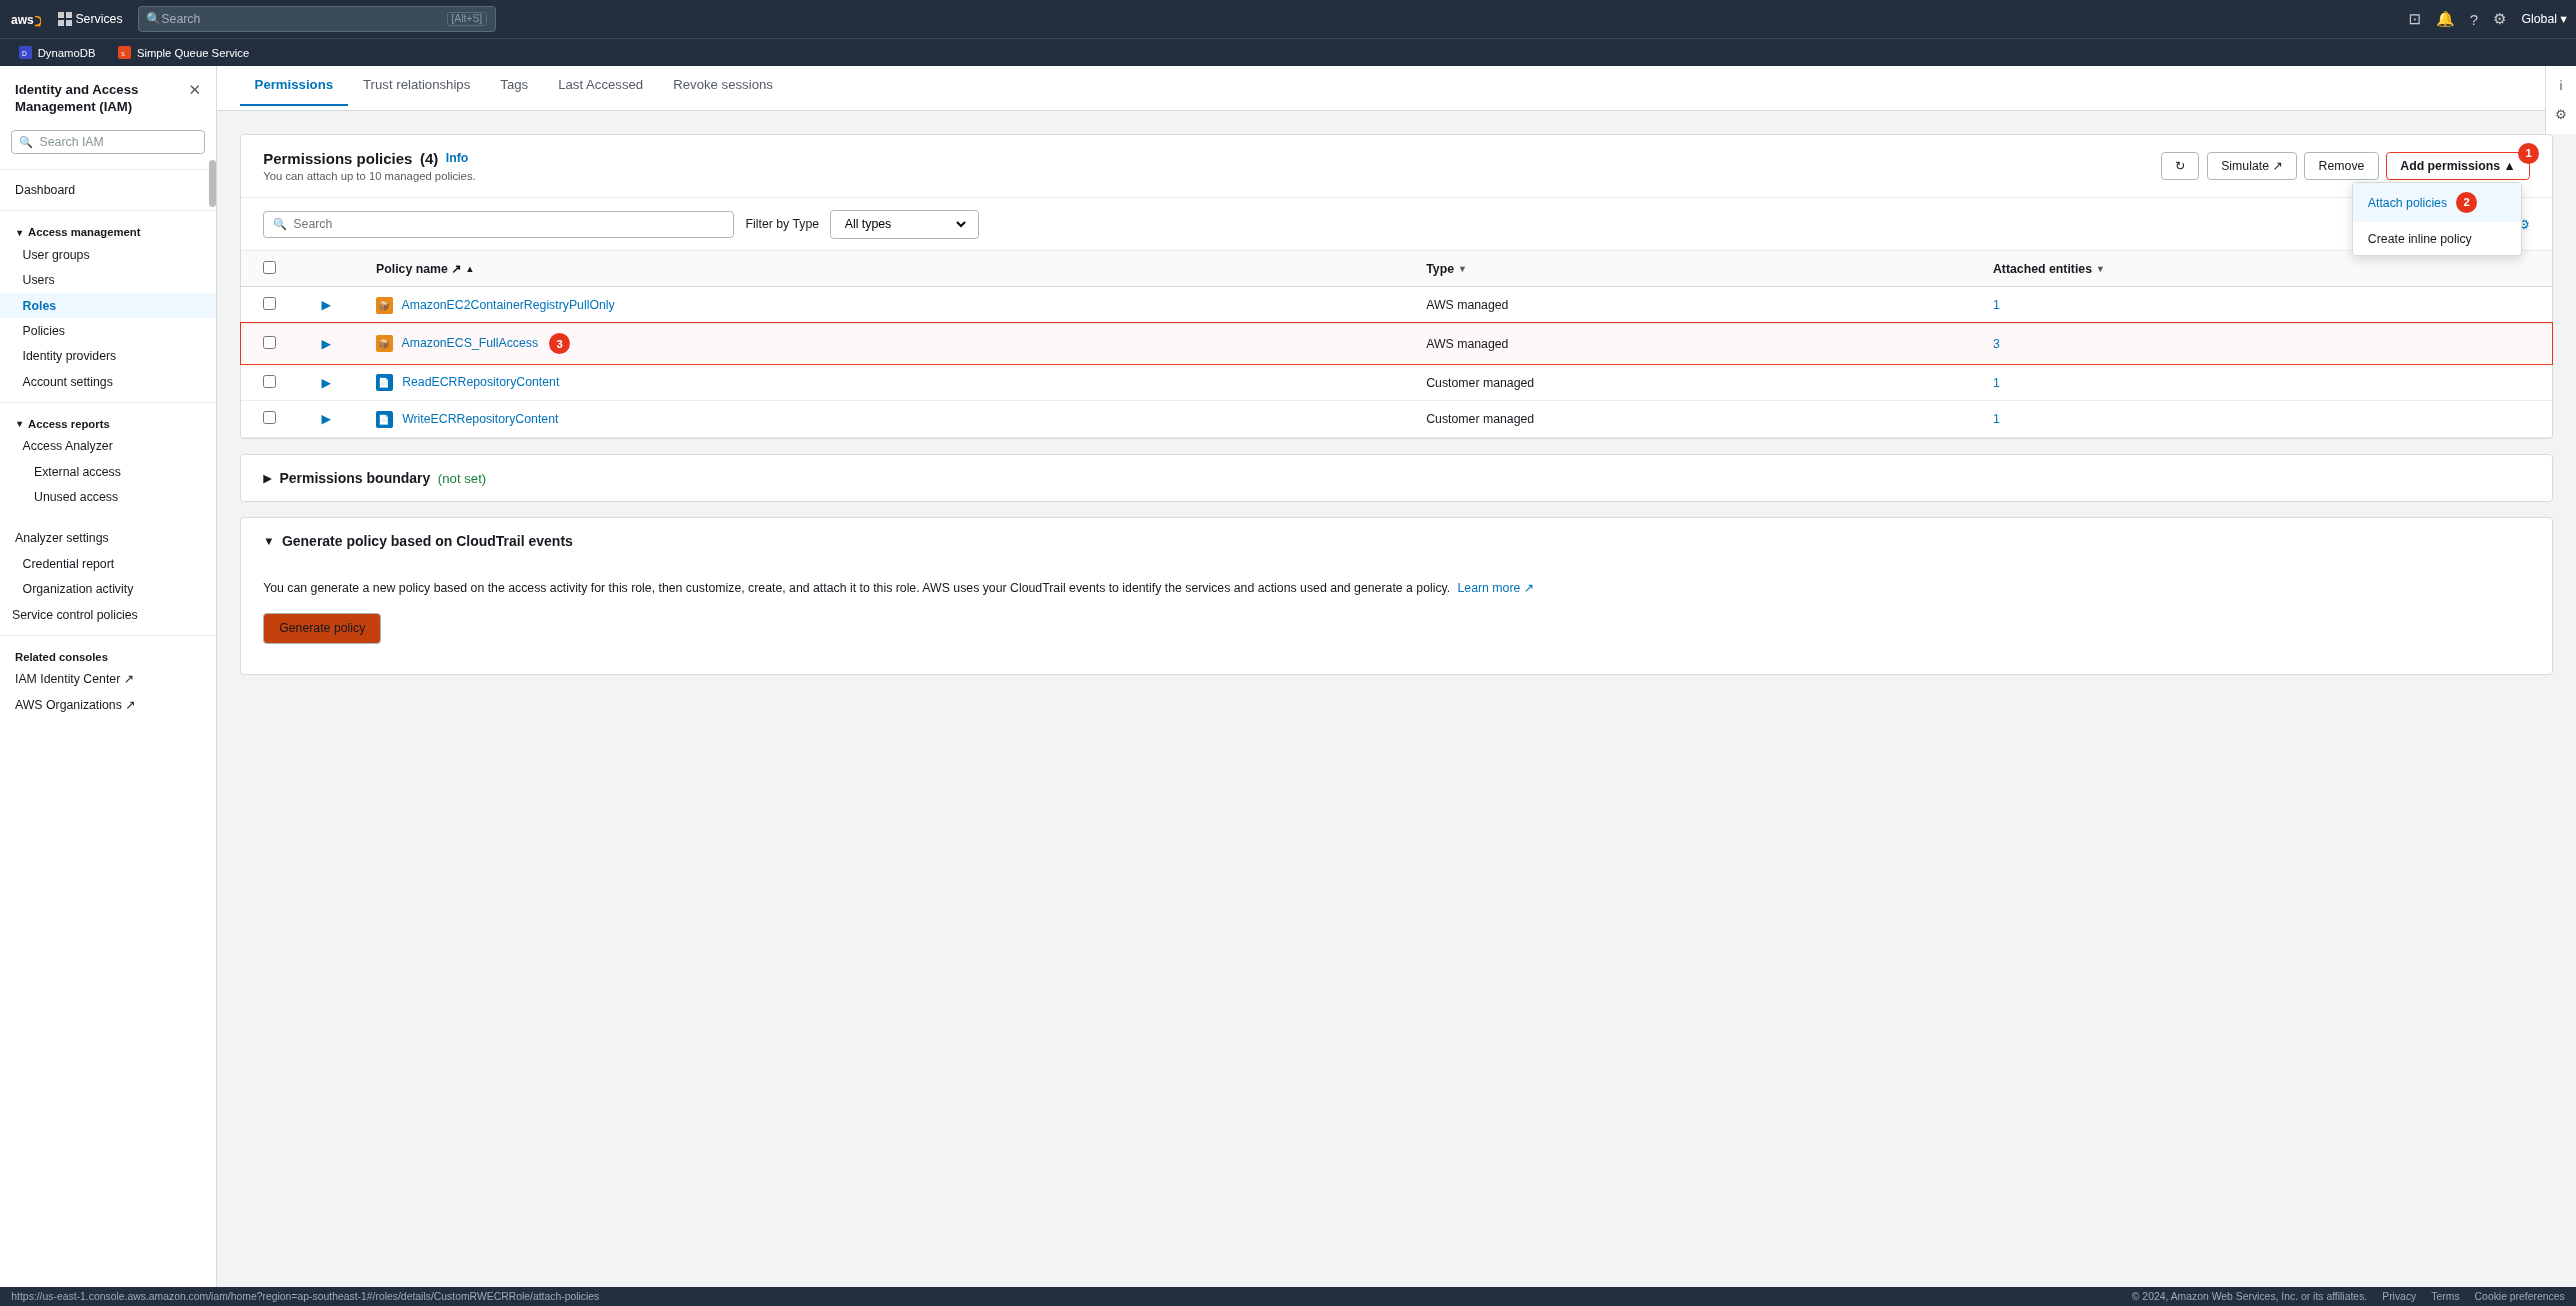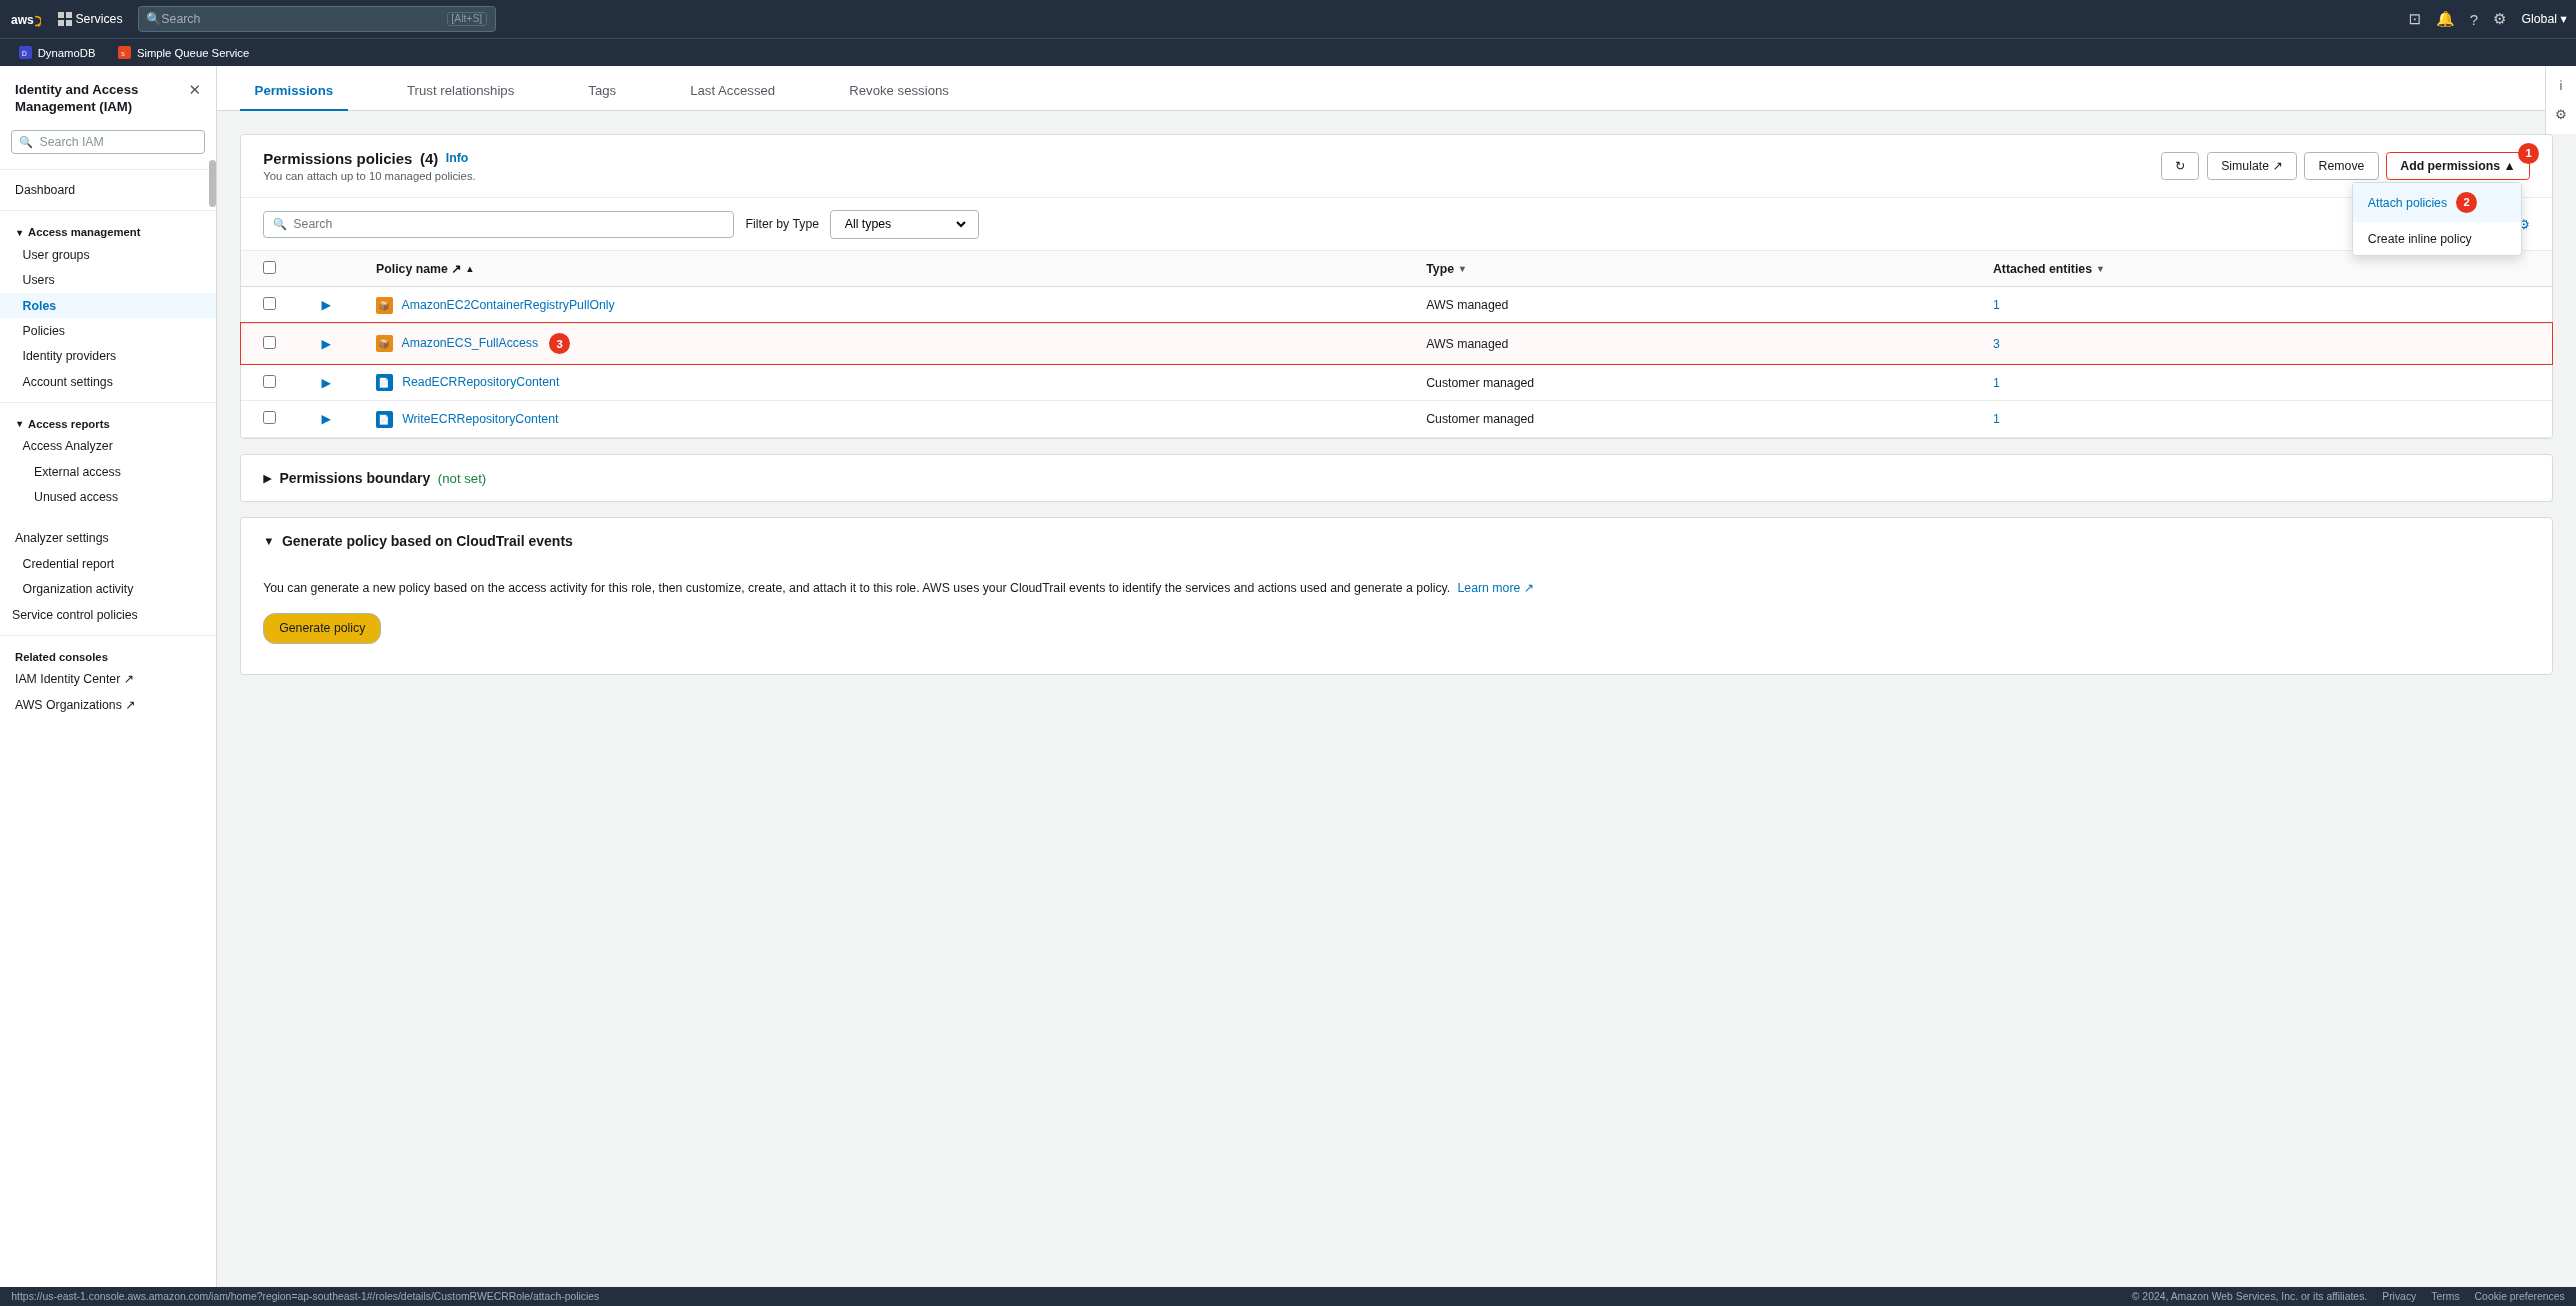--- a/index.html
+++ b/index.html
@@ -188,24 +188,23 @@
       overflow-y: auto;
       padding: 0;
       position: relative;
     }
 
     
     .tab-bar {
       background: #fff;
       border-bottom: 0.9px solid #d5dbdb;
       display: flex;
-      align-items: flex-end;
+      align-items: flex-start;
       padding: 0 22.6px;
       height: 45px;
-      gap: 44px;
     }
     .tab {
       padding: 11.3px 15px;
       cursor: pointer;
       color: #545b64;
       font-size: 13.2px;
       border-bottom: 2.8px solid transparent;
       margin-bottom: -0.9px;
     }
     .tab.active {
@@ -484,22 +483,22 @@
       color: #16191f;
       line-height: 1.5;
       margin-bottom: 15px;
     }
     .cloudtrail-desc a {
       color: #0073bb;
       text-decoration: none;
     }
     .generate-btn {
       border: 0.9px solid #aab7b8;
-      background: #eab308;
-      border-radius: 12px;
+      background: #c2410c;
+      border-radius: 4px;
       padding: 7.5px 15px;
       cursor: pointer;
       font-size: 12.3px;
       color: #16191f;
       margin-bottom: 15px;
       display: inline-block;
     }
     .no-requests {
       font-size: 12.3px;
       color: #545b64;

